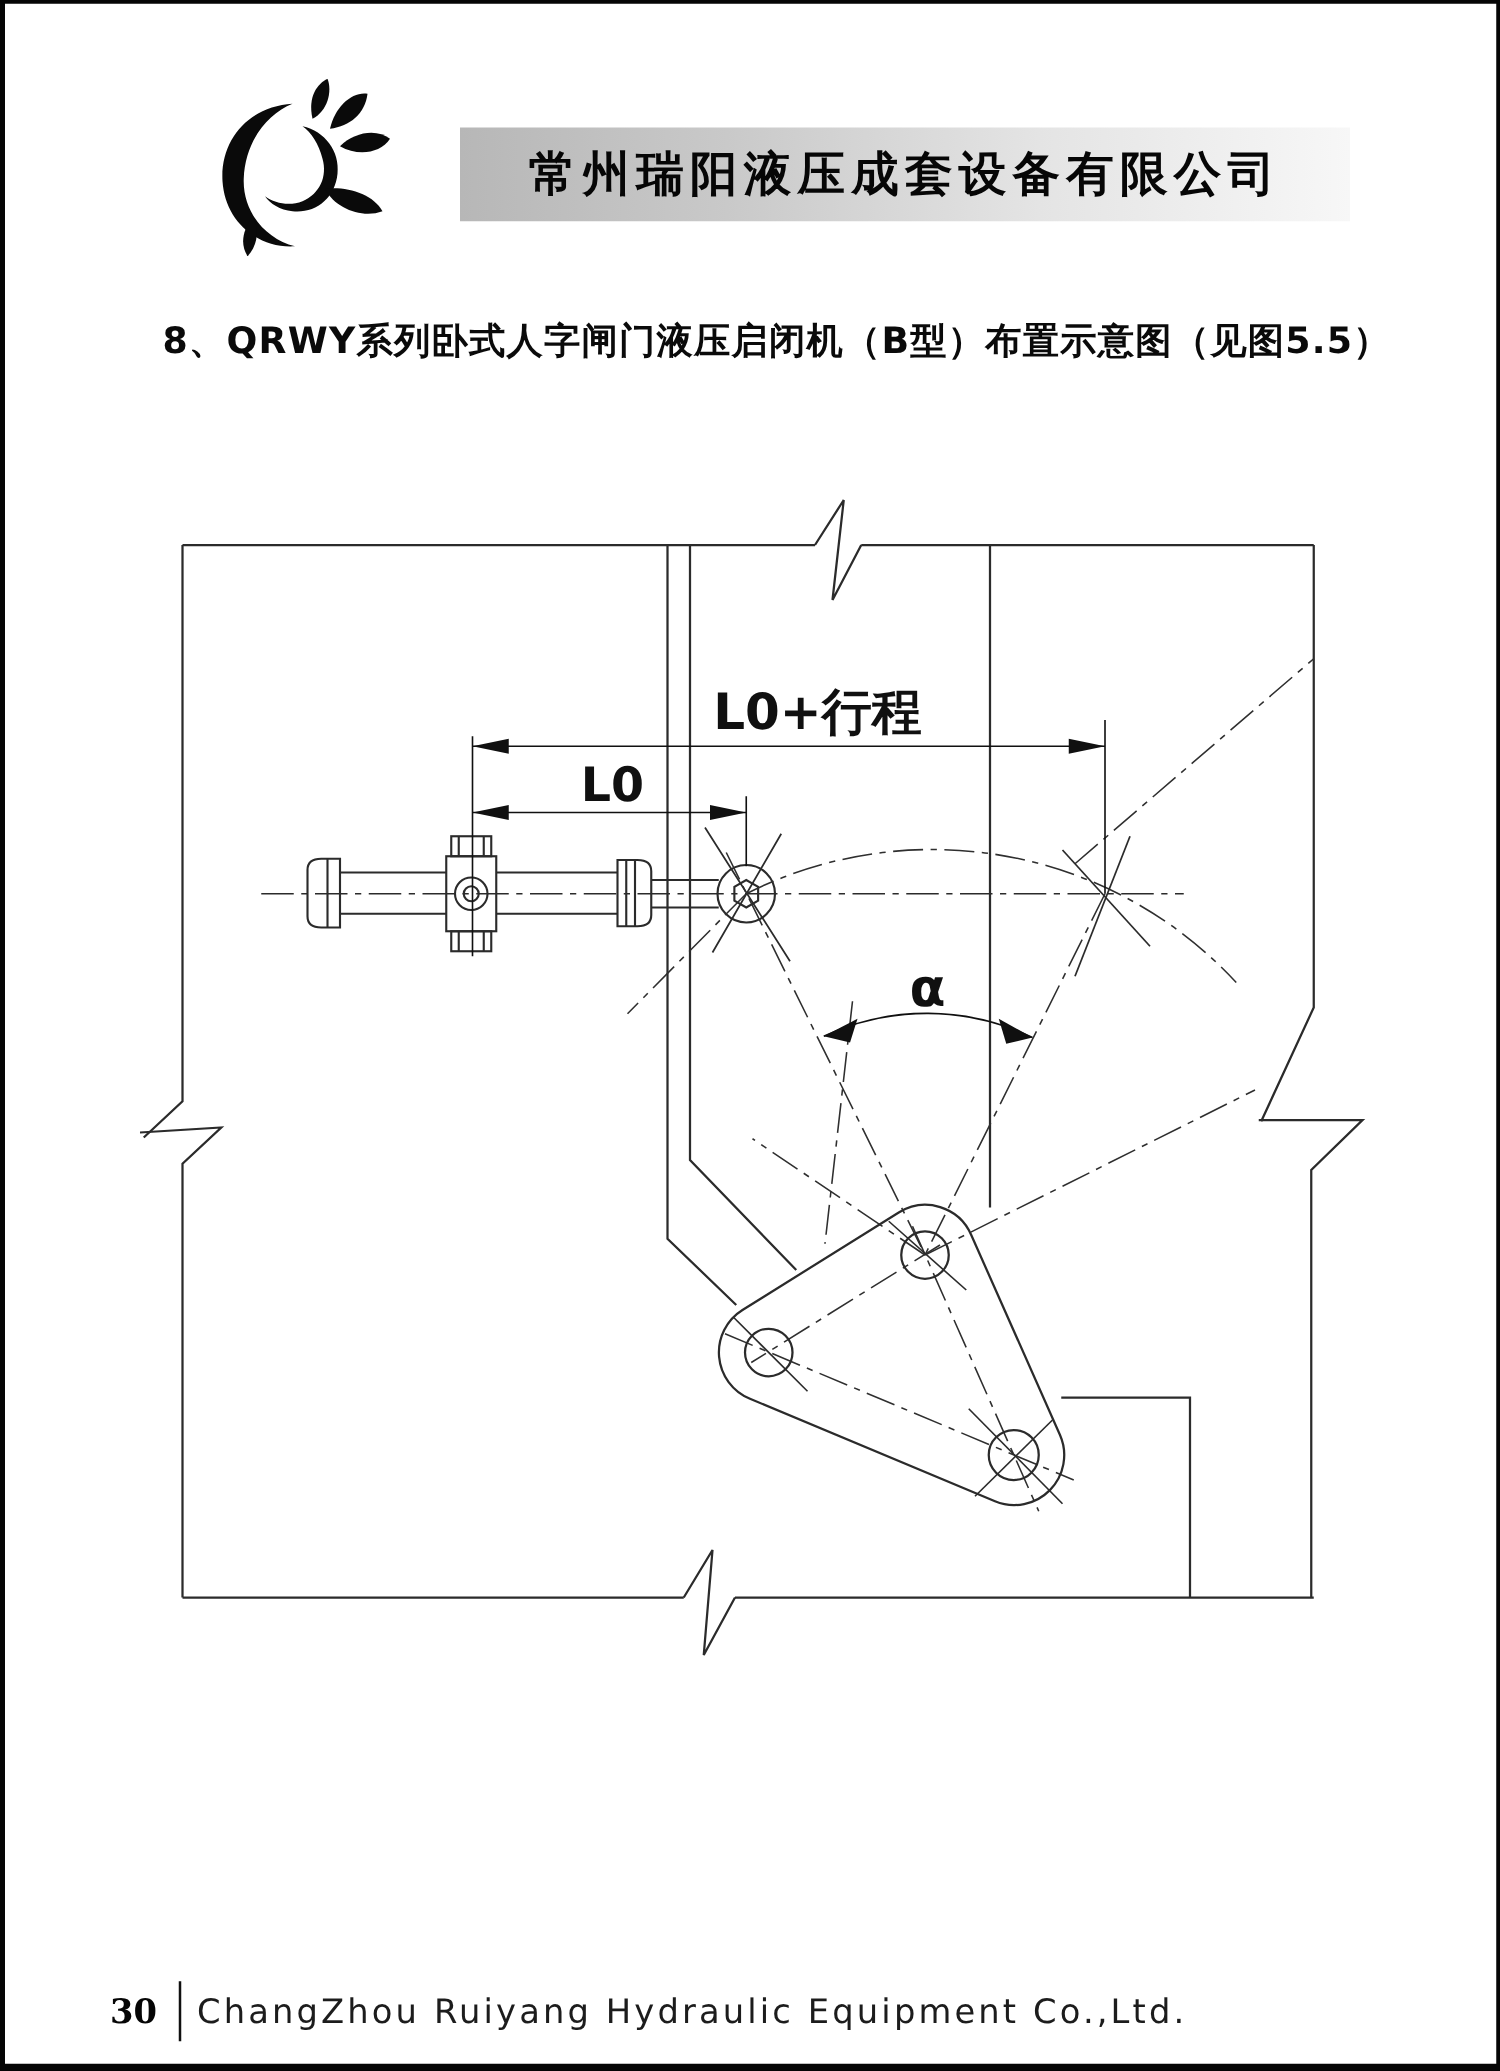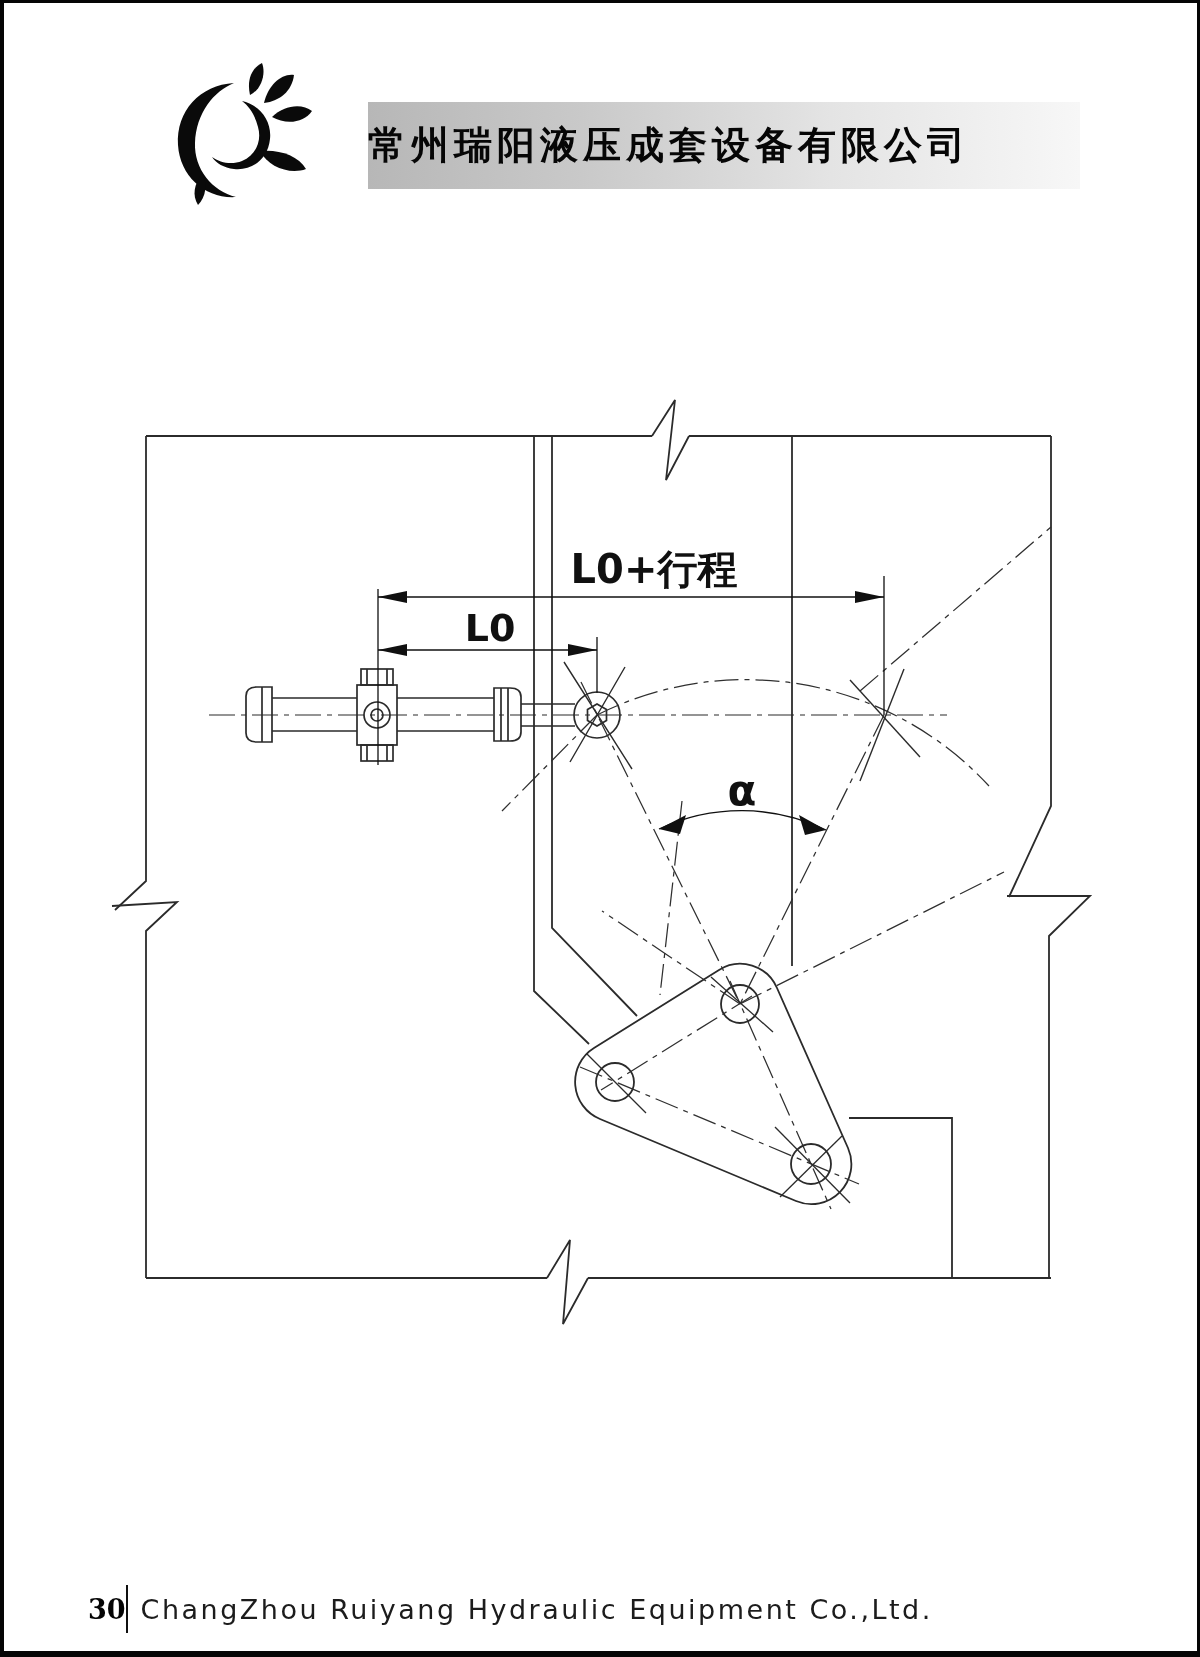--- a/index.html
+++ b/index.html
@@ -9,44 +9,44 @@
     margin:0 auto;
     background:#ffffff;
     box-sizing:border-box;
     border-style:solid;border-color:#050505;
     border-width:3px 3px 6px 4px;
     font-family:"DejaVu Sans", sans-serif;
     overflow:hidden;
   }
   .logo{position:absolute;left:158px;top:60px;width:152px;height:142px;}
   .banner{
-    position:absolute;left:364px;top:99px;width:712px;height:87px;
+    position:absolute;left:364px;top:99px;width:712px;height:75px;
     background:linear-gradient(90deg,#b7b7b7 0%,#c9c9c9 30%,#e4e4e4 65%,#f7f7f7 100%);
-    display:flex;align-items:center;
+    display:flex;align-items:center;justify-content:center;
   }
   .banner-text{
     font-size:38px;font-weight:700;letter-spacing:5px;color:#060606;
     font-family:"DejaVu Sans", sans-serif;white-space:nowrap;
   }
   .heading{
     position:absolute;left:126px;top:250px;
     font-size:29px;font-weight:700;color:#0a0a0a;letter-spacing:1px;white-space:nowrap;
   }
   .diagram-svg{position:absolute;left:0;top:0;width:1200px;height:1657px;}
   .caption{
     position:absolute;left:0;top:1468px;width:100%;
     text-align:center;font-size:25px;font-weight:700;color:#0a0a0a;letter-spacing:2px;
   }
   .footer{
     position:absolute;left:84px;top:1582px;
     display:flex;align-items:center;
   }
   .footer-page{
     font-family:"DejaVu Serif", serif;font-weight:700;font-size:27px;color:#050505;
-    padding-right:0;
+    padding-right:17px;
   }
   .footer-divider{width:2px;height:48px;background:#101010;margin-right:13px;}
   .footer-company{
     font-size:27px;color:#1c1c1c;letter-spacing:2.5px;white-space:nowrap;
     font-family:"DejaVu Sans", sans-serif;
   }
   .dim-text{font-family:"DejaVu Sans", sans-serif;fill:#101010;}
 </style>
 </head>
 <body>
@@ -62,20 +62,21 @@
       <path d="M110,54 C122,42 140,40 150,48 C142,60 124,62 110,54 Z"></path>
       <path d="M98,88 C116,86 136,92 144,106 C128,112 106,104 98,88 Z"></path>
       <path d="M40,110 C32,122 30,132 36,142 C44,134 46,120 40,110 Z"></path>
     </g>
   </svg>
 
   <div class="banner">
     <span class="banner-text">常州瑞阳液压成套设备有限公司</span>
   </div>
 
+  <div class="heading">8、QRWY系列卧式人字闸门液压启闭机（B型）布置示意图（见图5.5）</div>
 
   <svg class="diagram-svg" viewBox="0 0 1200 1657" aria-hidden="false">
 
     <g stroke="#2b2b2b" stroke-width="1.8" fill="none">
 
       <path d="M142,433 H648"></path>
       <path d="M648,433 L671,397 L662,477 L685,433"></path>
       <path d="M685,433 H1047"></path>
 
       <path d="M142,433 V878 L111,907"></path>

